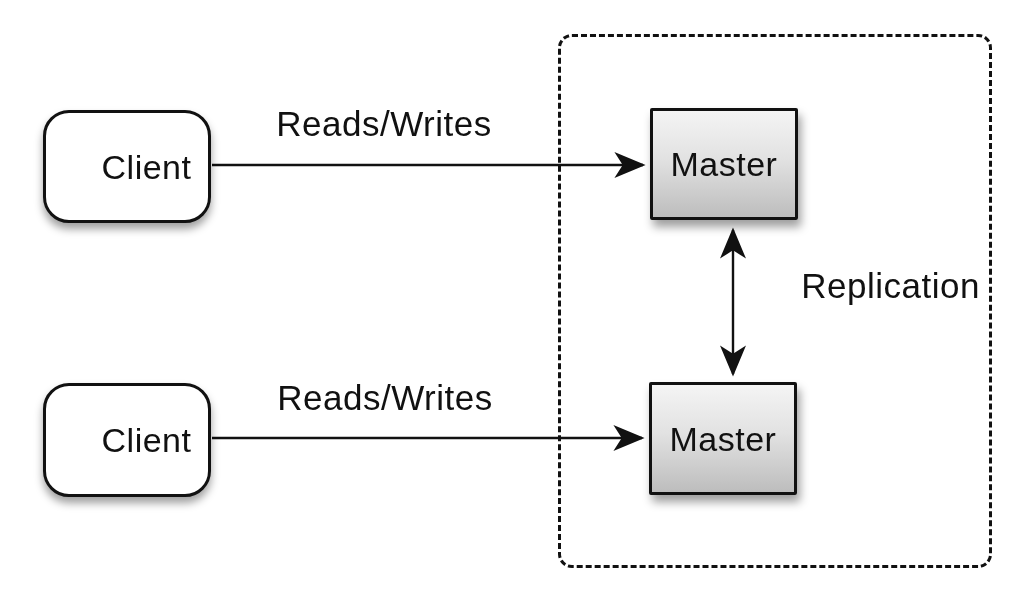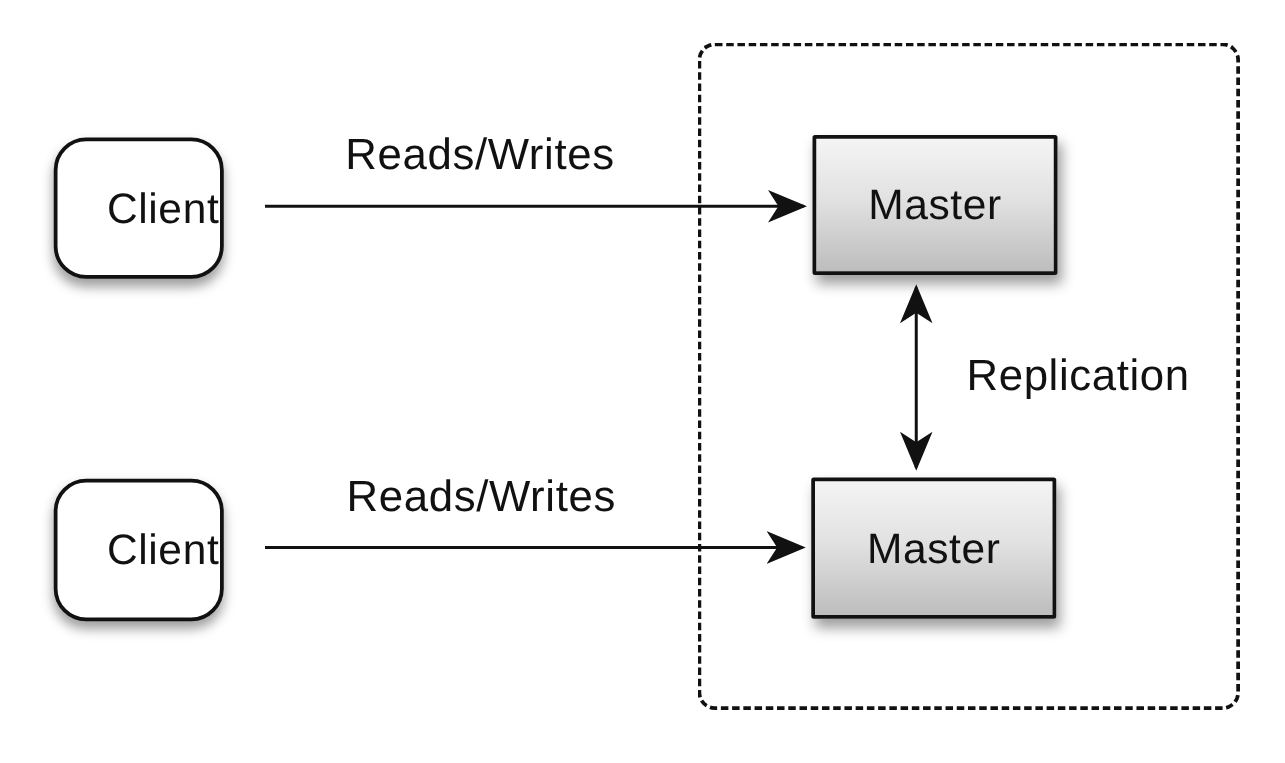--- a/index.html
+++ b/index.html
@@ -21,29 +21,29 @@
     display: flex;
     align-items: center;
     justify-content: center;
     box-sizing: border-box;
     border: 3px solid #111111;
     font-size: 34px;
     line-height: 1;
     letter-spacing: 0.5px;
   }
   .client {
-    width: 136px;
+    width: 168px;
     height: 113px;
     border-radius: 26px;
     background: #ffffff;
     box-shadow: 0 6px 9px rgba(0,0,0,0.38);
     padding-left: 39px;
   }
   .master {
-    width: 196px;
+    width: 148px;
     height: 112px;
     border-radius: 2px;
     background: linear-gradient(to bottom, #f4f4f4 0%, #e2e2e2 45%, #bdbdbd 100%);
     box-shadow: 3px 7px 10px rgba(0,0,0,0.38);
   }
   #client-1 { left: 43px;  top: 110px; }
   #client-2 { left: 43px;  top: 383px; height: 114px; }
   #master-1 { left: 650px; top: 108px; }
   #master-2 { left: 649px; top: 382px; height: 113px; }
 
@@ -62,21 +62,21 @@
   .edge-label {
     position: absolute;
     font-size: 35px;
     line-height: 36px;
     white-space: nowrap;
     text-align: center;
     letter-spacing: 0.5px;
   }
   #label-rw-top    { left: 234px; top: 106px; width: 300px; }
   #label-rw-bottom { left: 235px; top: 380px; width: 300px; }
-  #label-replication { left: 745px; top: 283px; width: 235px; }
+  #label-replication { left: 745px; top: 268px; width: 235px; text-align: right; }
 
   svg.wires {
     position: absolute;
     left: 0;
     top: 0;
     width: 1028px;
     height: 610px;
     pointer-events: none;
   }
 </style>

